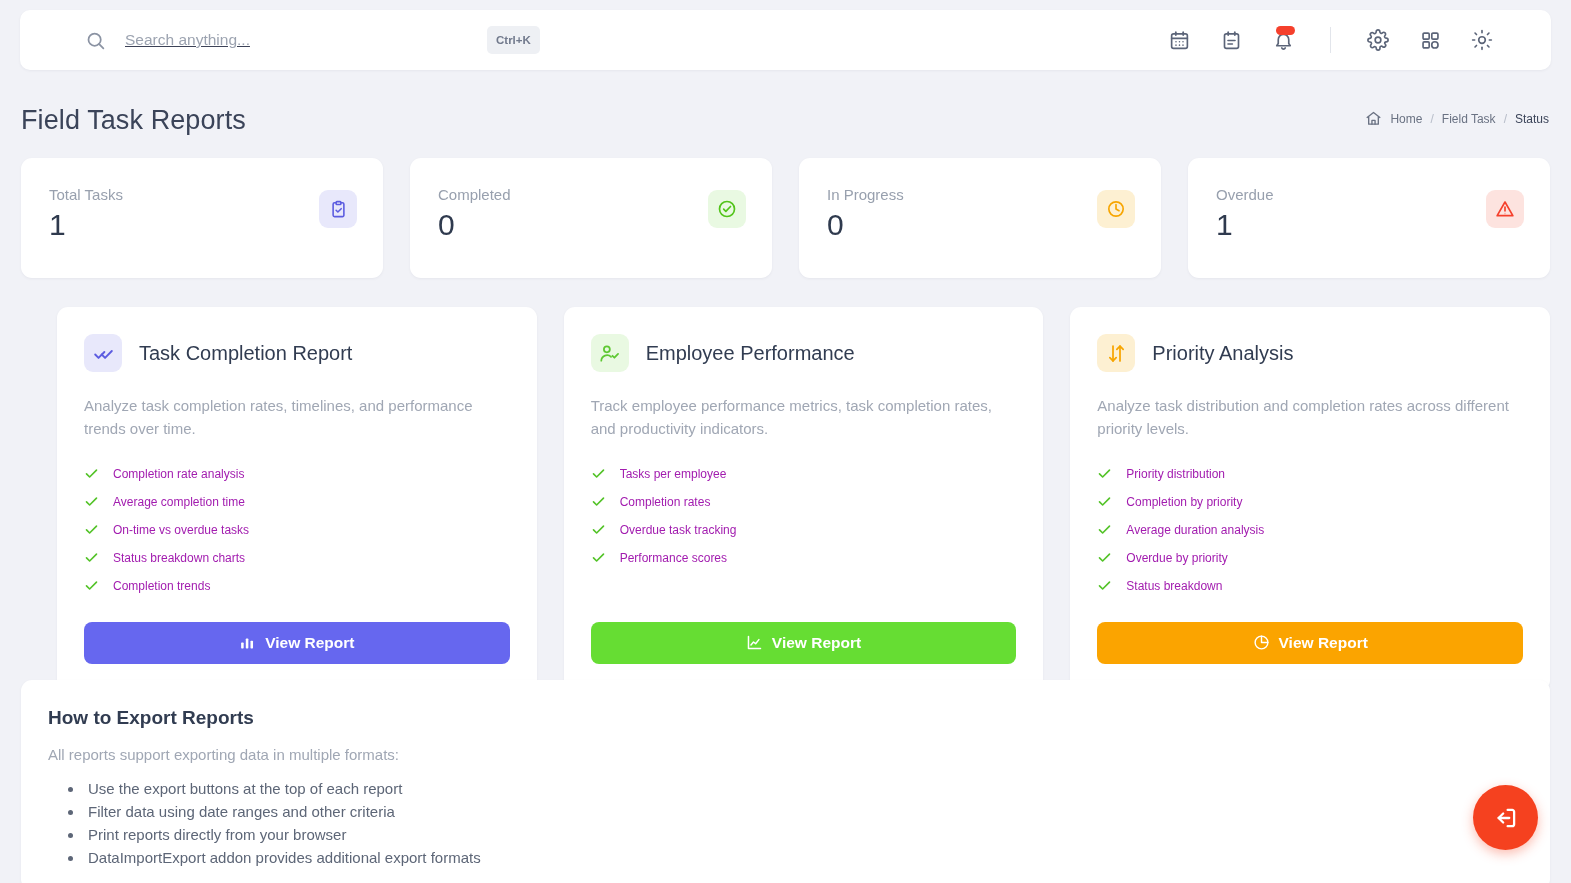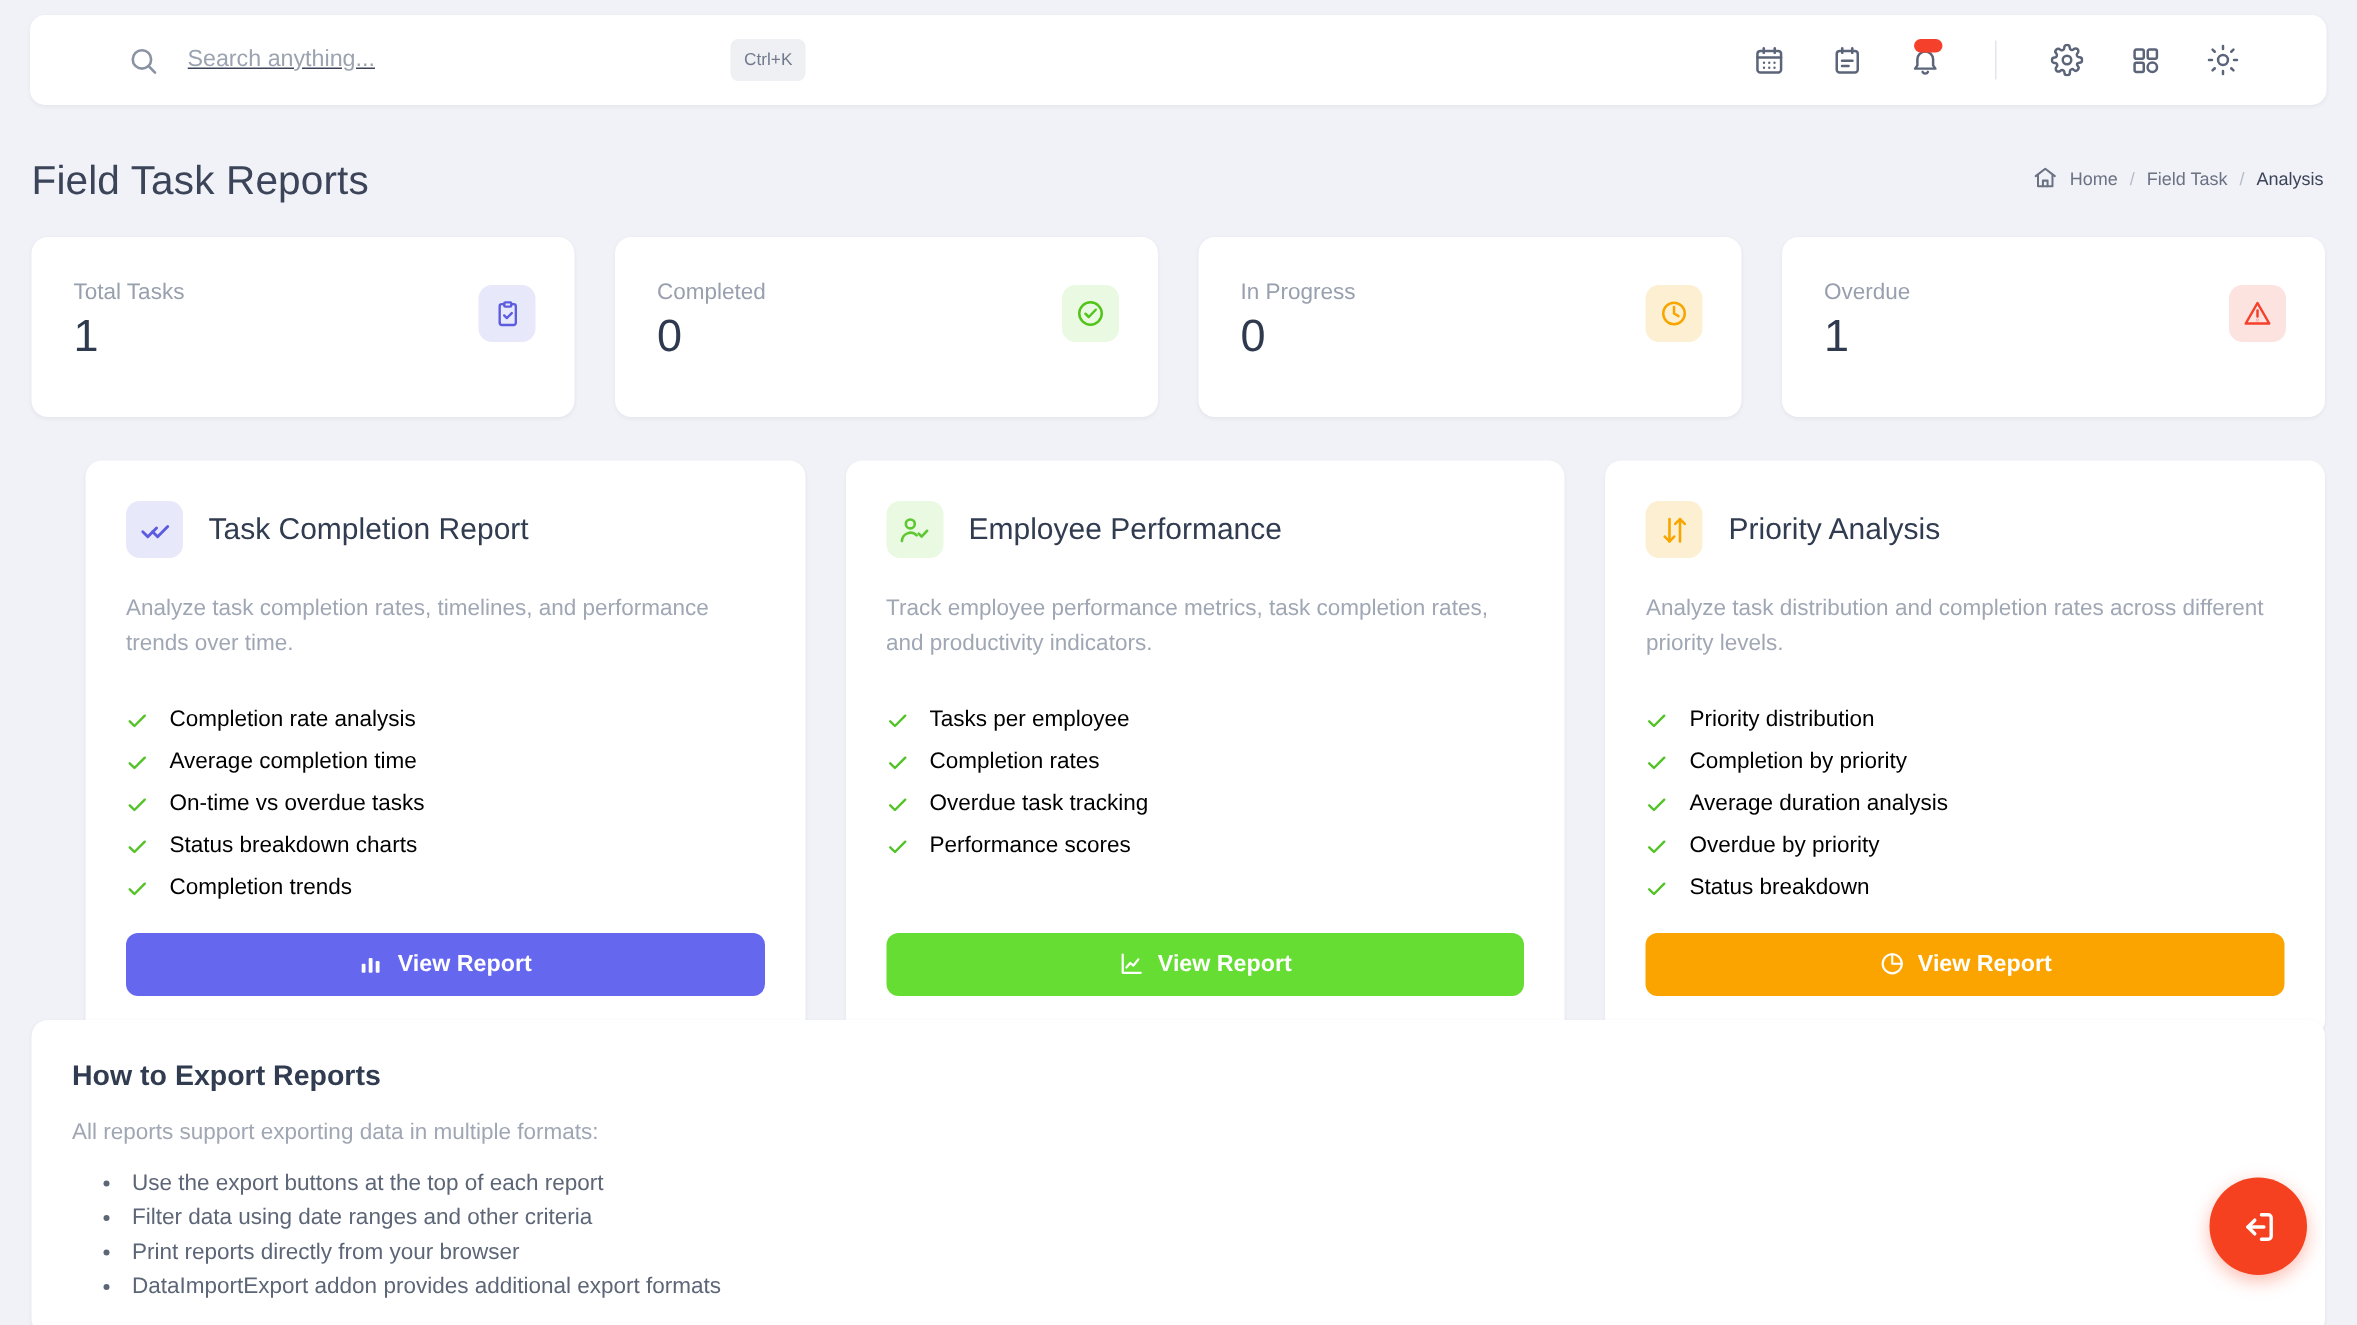--- a/index.html
+++ b/index.html
@@ -22,21 +22,21 @@
   .search-icon { margin-left: 65px; display:flex; align-items:center; }
   .search-input {
     flex: 0 0 auto; width: 360px; margin-left: 19px;
     border: none; outline: none; background: transparent;
     font-family: "Liberation Sans", sans-serif;
     font-size: 15.5px; color: #3c4257; text-decoration: underline;
   }
   .search-input::placeholder { color: #9ca3b0; }
   .kbd {
     background: #eef0f4; color: #71798c;
-    font-size: 11.5px; font-weight: normal;
+    font-size: 11.5px; font-weight: bold;
     padding: 8px 9px; border-radius: 5px;
     margin-left: 2px;
   }
   .topbar-spacer { flex: 1; }
   .tb-icons { display: flex; align-items: center; gap: 26px; margin-right: 56px; }
   .tb-icon { position: relative; display: flex; align-items: center; justify-content: center;
              width: 26px; height: 26px; color: #5b6478; cursor: pointer; }
   .tb-divider { width: 1px; height: 26px; background: #e2e5eb; margin: 0 8px; }
   .bell-badge {
     position: absolute; top: -1px; left: 6px;
@@ -87,22 +87,22 @@
   }
   .rc-head { display: flex; align-items: center; gap: 17px; margin-bottom: 22px; }
   .rc-icon {
     width: 38px; height: 38px; border-radius: 9px;
     display: flex; align-items: center; justify-content: center; flex: 0 0 auto;
   }
   .rc-title { font-size: 20px; color: #313c51; }
   .rc-desc { font-size: 15px; color: #a0a7b4; line-height: 1.55; margin-bottom: 19px; }
   .rc-list { list-style: none; margin-bottom: 22px; }
   .rc-list li {
-    display: flex; align-items: flex-end; gap: 14px;
-    font-size: 15px; color: #000000; height: 28px;
+    display: flex; align-items: center; gap: 14px;
+    font-size: 12px; color: #a21caf; height: 28px;
   }
   .check { color: #53c328; flex: 0 0 auto; display:flex; }
   .rc-btn {
     height: 42px; border: none; border-radius: 8px; cursor: pointer;
     color: #fff; font-size: 15.5px; font-weight: bold;
     font-family: "Liberation Sans", sans-serif;
     display: flex; align-items: center; justify-content: center; gap: 9px;
     margin-top: auto;
   }
 
@@ -210,21 +210,21 @@
     <svg width="17" height="17" viewBox="0 0 24 24" fill="none" stroke="#6a7283" stroke-width="1.9" stroke-linecap="round" stroke-linejoin="round">
       <path d="M3 10.5 12 3.5l9 7"></path>
         <path d="M5.2 9.8V20h13.6V9.8"></path>
       <path d="M9.8 20v-5.3h4.4V20"></path>
     </svg>
   </span>
   <span class="bc-link">Home</span>
   <span class="bc-sep">/</span>
   <span class="bc-link">Field Task</span>
   <span class="bc-sep">/</span>
-  <span class="bc-current">Analysis</span>
+  <span class="bc-current">Status</span>
 </nav>
 
 <div class="stats">
 
   <div class="stat-card">
     <div>
       <div class="stat-label">Total Tasks</div>
       <div class="stat-value">1</div>
     </div>
     <div class="stat-icon" style="background:#e8e8fb;">

